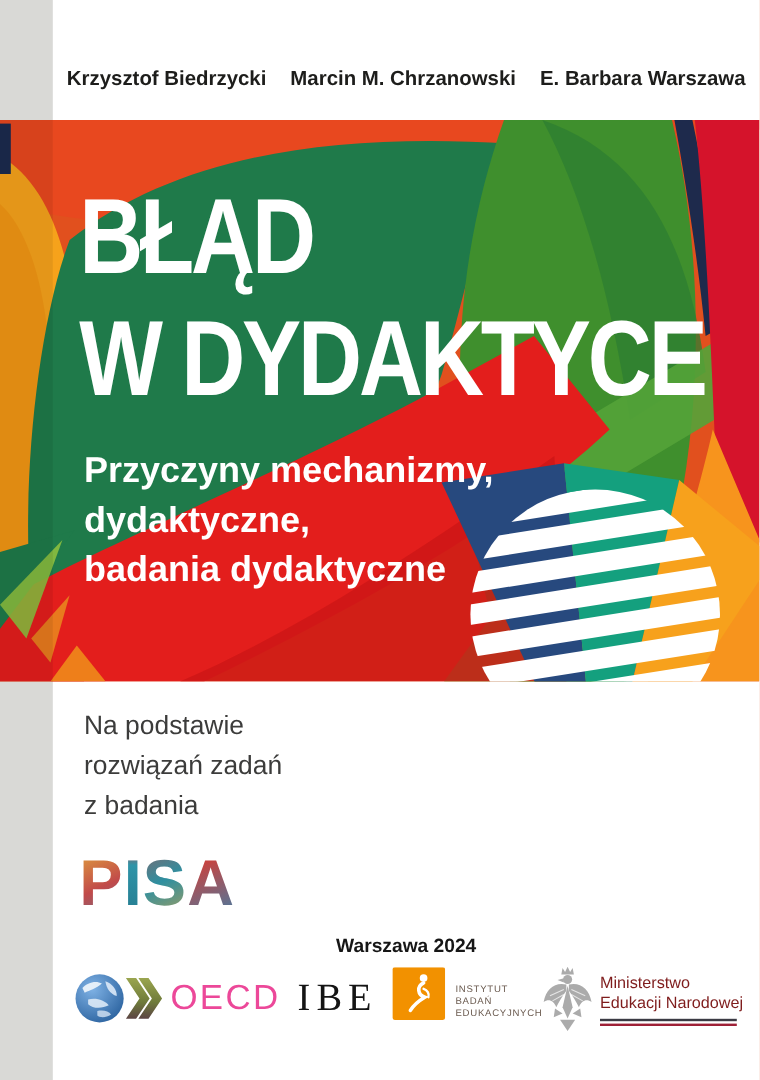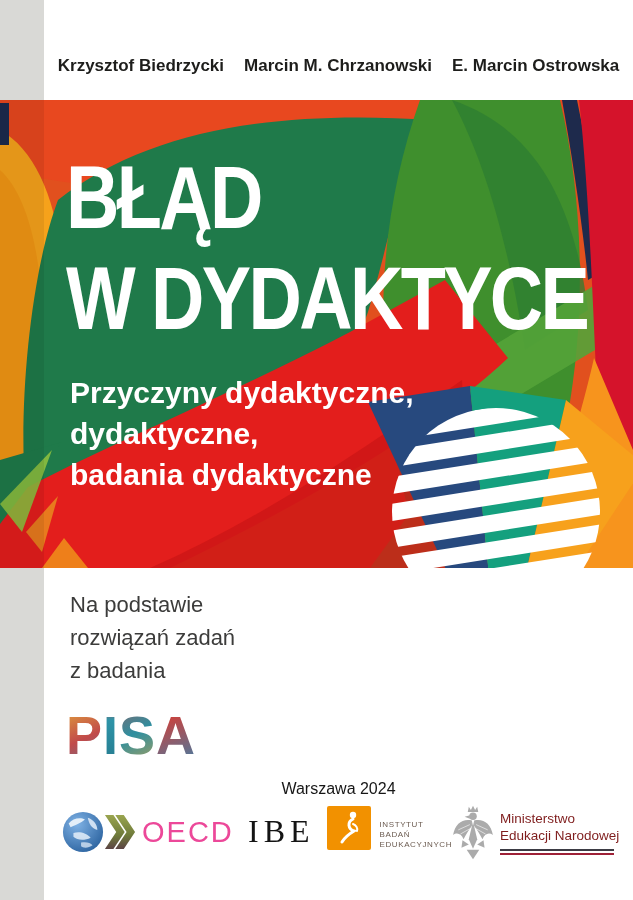--- a/index.html
+++ b/index.html
@@ -11,21 +11,21 @@
   .art{position:absolute;left:0;top:100px;width:633px;height:468px;}
   .art svg{display:block;}
   .cover-title{position:absolute;left:66px;top:146px;color:#fff;font-weight:800;
                font-size:84px;line-height:96px;letter-spacing:-3px;white-space:nowrap;
                transform:scale(0.88,1.06);transform-origin:top left;}
   .cover-subtitle{position:absolute;left:70px;top:372px;color:#fff;font-weight:bold;
                   font-size:30px;line-height:41px;}
   .basis{position:absolute;left:70px;top:588px;color:#3C3C3B;font-size:22px;line-height:33px;}
   .pisa{position:absolute;left:66px;top:664px;margin-top:40px;}
   .city-year{position:absolute;left:44px;right:0;top:780px;text-align:center;
-             font-size:16px;font-weight:normal;color:#161616;}
+             font-size:16px;font-weight:bold;color:#161616;}
   .logo-row{position:absolute;left:0;right:0;top:804px;height:64px;}
   .logo-oecd{position:absolute;left:62px;top:6px;display:flex;align-items:center;}
   .oecd-label{font-size:29px;color:#ec4899;letter-spacing:2px;margin-left:6px;}
   .logo-ibe{position:absolute;left:248px;top:2px;display:flex;align-items:flex-end;}
   .ibe-abbr{font-family:"Liberation Serif",serif;font-size:32px;color:#141414;
             letter-spacing:5px;margin-right:12px;}
   .ibe-caption{margin-left:9px;font-size:8px;letter-spacing:0.6px;color:#6B5B50;
                line-height:10px;}
   .logo-men{position:absolute;left:452px;top:0;display:flex;align-items:flex-start;}
   .men-text{margin-left:6px;padding-top:6px;}
@@ -37,21 +37,21 @@
 </head>
 <body>
 
 <div class="page">
 
   <div class="gray-bar"></div>
 
   <div class="authors">
     <span>Krzysztof Biedrzycki</span>
     <span>Marcin M. Chrzanowski</span>
-    <span>E. Marcin Ostrowska</span>
+    <span>E. Barbara Warszawa</span>
   </div>
 
   <div class="art">
     <svg width="633" height="468" viewBox="0 0 633 468">
       <defs>
         <clipPath id="sphereClip">
             <circle cx="496" cy="412" r="104"></circle>
           </clipPath>
       </defs>
 
@@ -106,21 +106,21 @@
       <rect x="0" y="0" width="44" height="468" fill="#000000" opacity="0.07"></rect>
     </svg>
   </div>
 
   <div class="cover-title">
     <div>BŁĄD</div>
     <div>W DYDAKTYCE</div>
   </div>
 
   <div class="cover-subtitle">
-    <div>Przyczyny dydaktyczne,</div>
+    <div>Przyczyny mechanizmy,</div>
     <div>dydaktyczne,</div>
     <div>badania dydaktyczne</div>
   </div>
 
   <div class="basis">
     <div>Na podstawie</div>
     <div>rozwiązań zadań</div>
     <div>z badania</div>
   </div>
 

